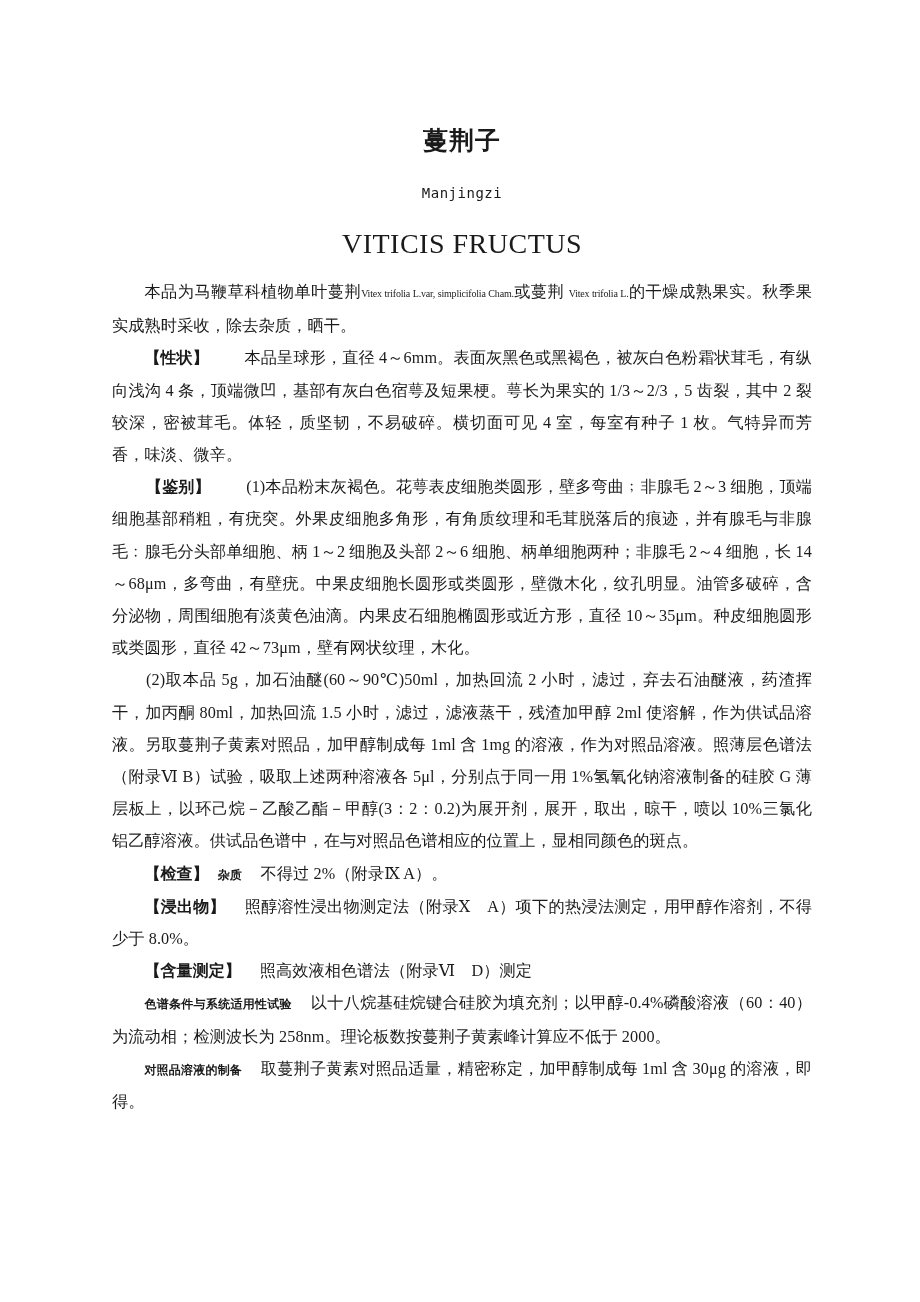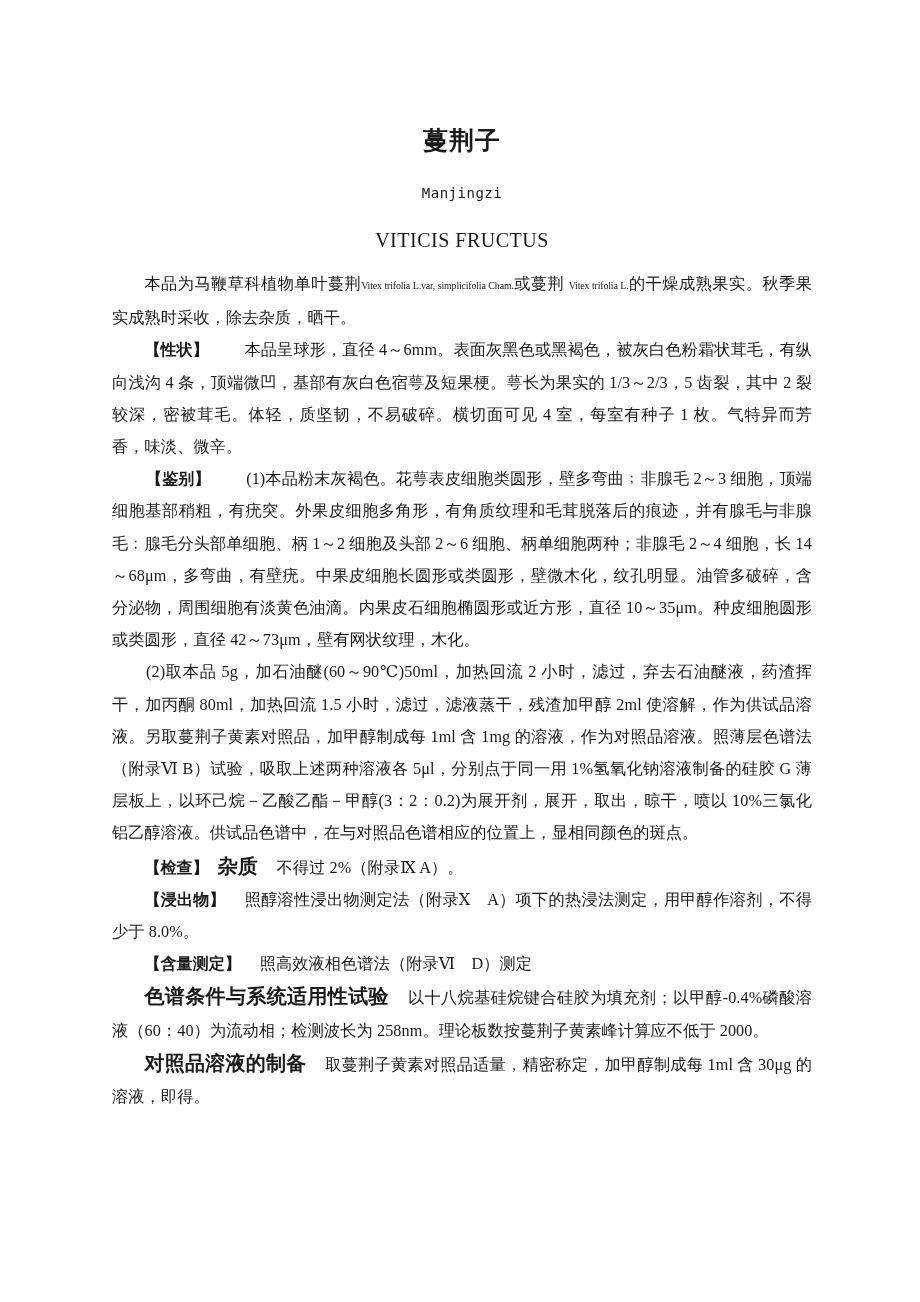--- a/index.html
+++ b/index.html
@@ -42,21 +42,21 @@
     text-align: center;
     font-family: "DejaVu Sans Mono", "Liberation Mono", monospace;
     font-size: 14px;
     line-height: 1;
     margin-top: 33px;
     letter-spacing: 0.5px;
   }
   .title-latin {
     text-align: center;
     font-family: "Liberation Serif", "DejaVu Serif", serif;
-    font-size: 20px;
+    font-size: 28px;
     line-height: 1;
     margin-top: 30px;
     letter-spacing: 0.5px;
   }
 
   
   .body-block {
     margin-top: 18px;
   }
   p.para {
@@ -75,21 +75,21 @@
     text-indent: 2.1em;
   }
   .sec-head {
     font-family: "Liberation Sans", "DejaVu Sans", sans-serif;
     font-weight: bold;
     font-size: 16px;
   }
   .sub-head {
     font-family: "Liberation Sans", "DejaVu Sans", sans-serif;
     font-weight: bold;
-    font-size: 20px;
+    font-size: 12px;
   }
   .gap-wide {
     display: inline-block;
     width: 2.2em;
   }
   .gap-mid {
     display: inline-block;
     width: 1.15em;
   }
   .gap-sm {

